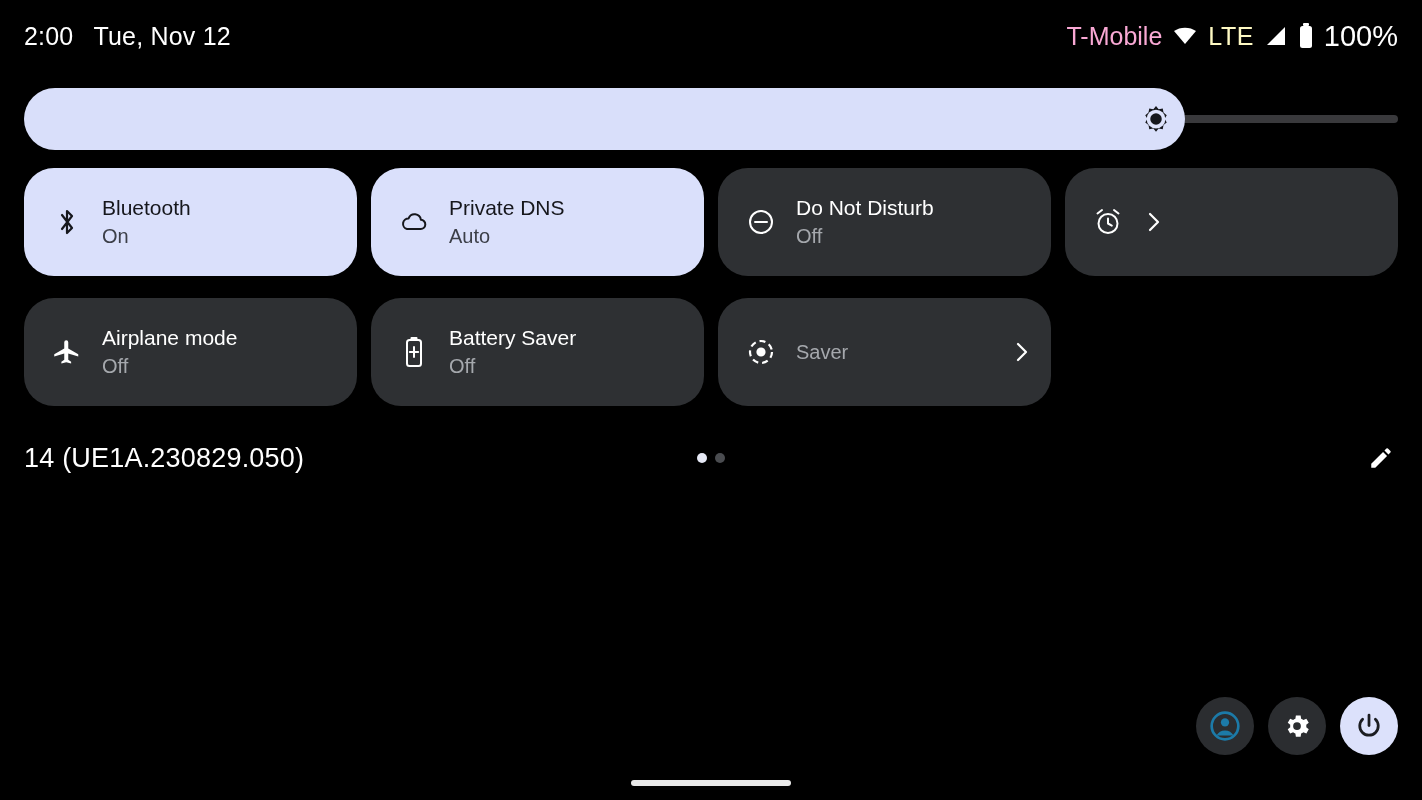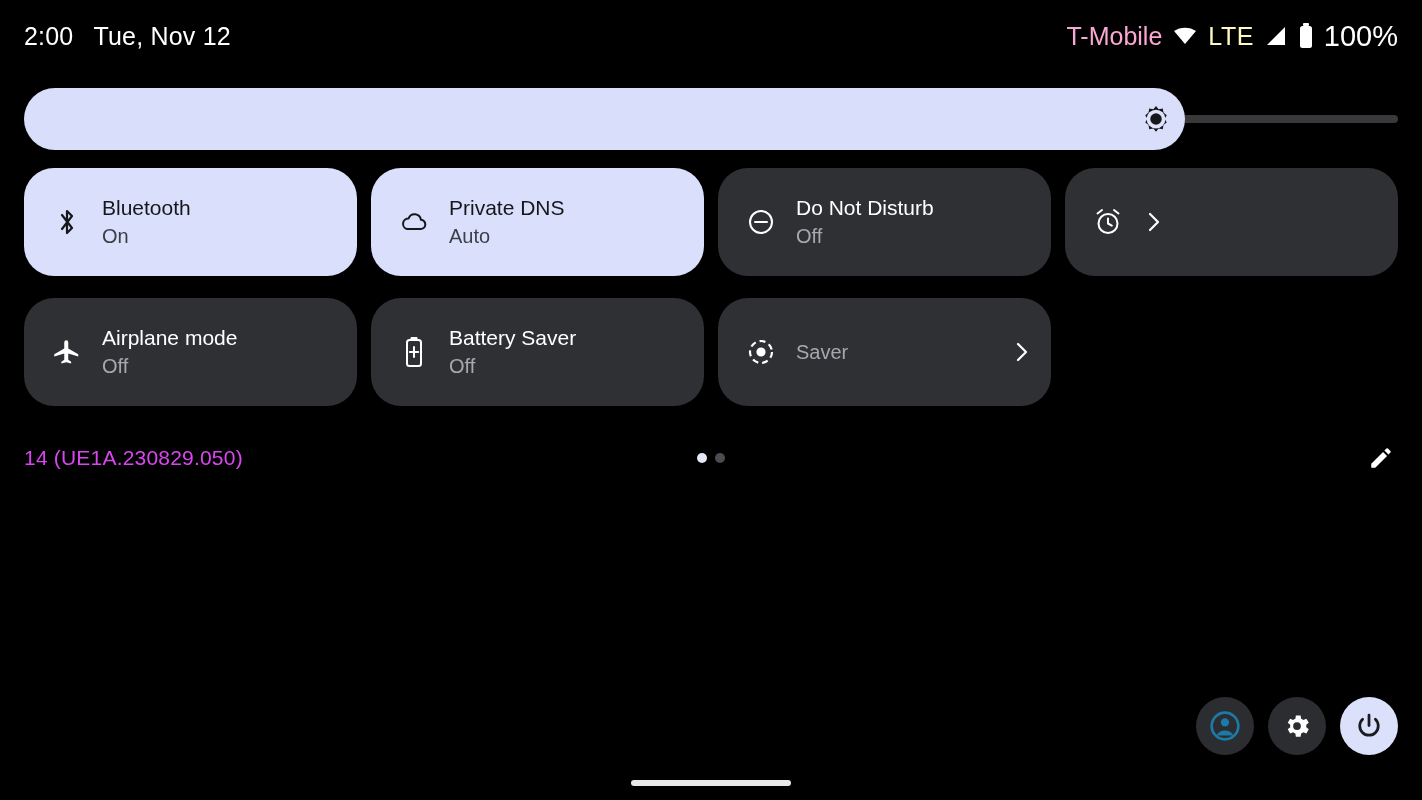--- a/index.html
+++ b/index.html
@@ -76,21 +76,21 @@
   .tile.inactive .tile-title { color: #ffffff; }
   .tile.inactive .tile-sub { color: #a5a8ad; }
   .tile-chevron { width: 22px; height: 34px; flex: 0 0 22px; display: flex; align-items: center; justify-content: center; }
   .tile-chevron.hidden { visibility: hidden; }
 
   
   .footer-row {
     position: absolute; top: 438px; left: 24px; right: 24px; height: 40px;
     display: flex; align-items: center; justify-content: space-between;
   }
-  .build-text { color: #d946ef; font-size: 21px; letter-spacing: .2px; }
+  .build-text { color: #ffffff; font-size: 27px; letter-spacing: .2px; }
   .page-dots { position: absolute; left: 50%; transform: translateX(-50%); display: flex; gap: 8px; align-items: center; }
   .dot { width: 10px; height: 10px; border-radius: 50%; }
   .dot.on { background: #e6e9f5; }
   .dot.off { background: #4a4c50; }
   .edit-btn { width: 34px; height: 34px; display: flex; align-items: center; justify-content: center; }
 
   
   .actions {
     position: absolute; right: 24px; bottom: 45px;
     display: flex; align-items: center; gap: 14px;

